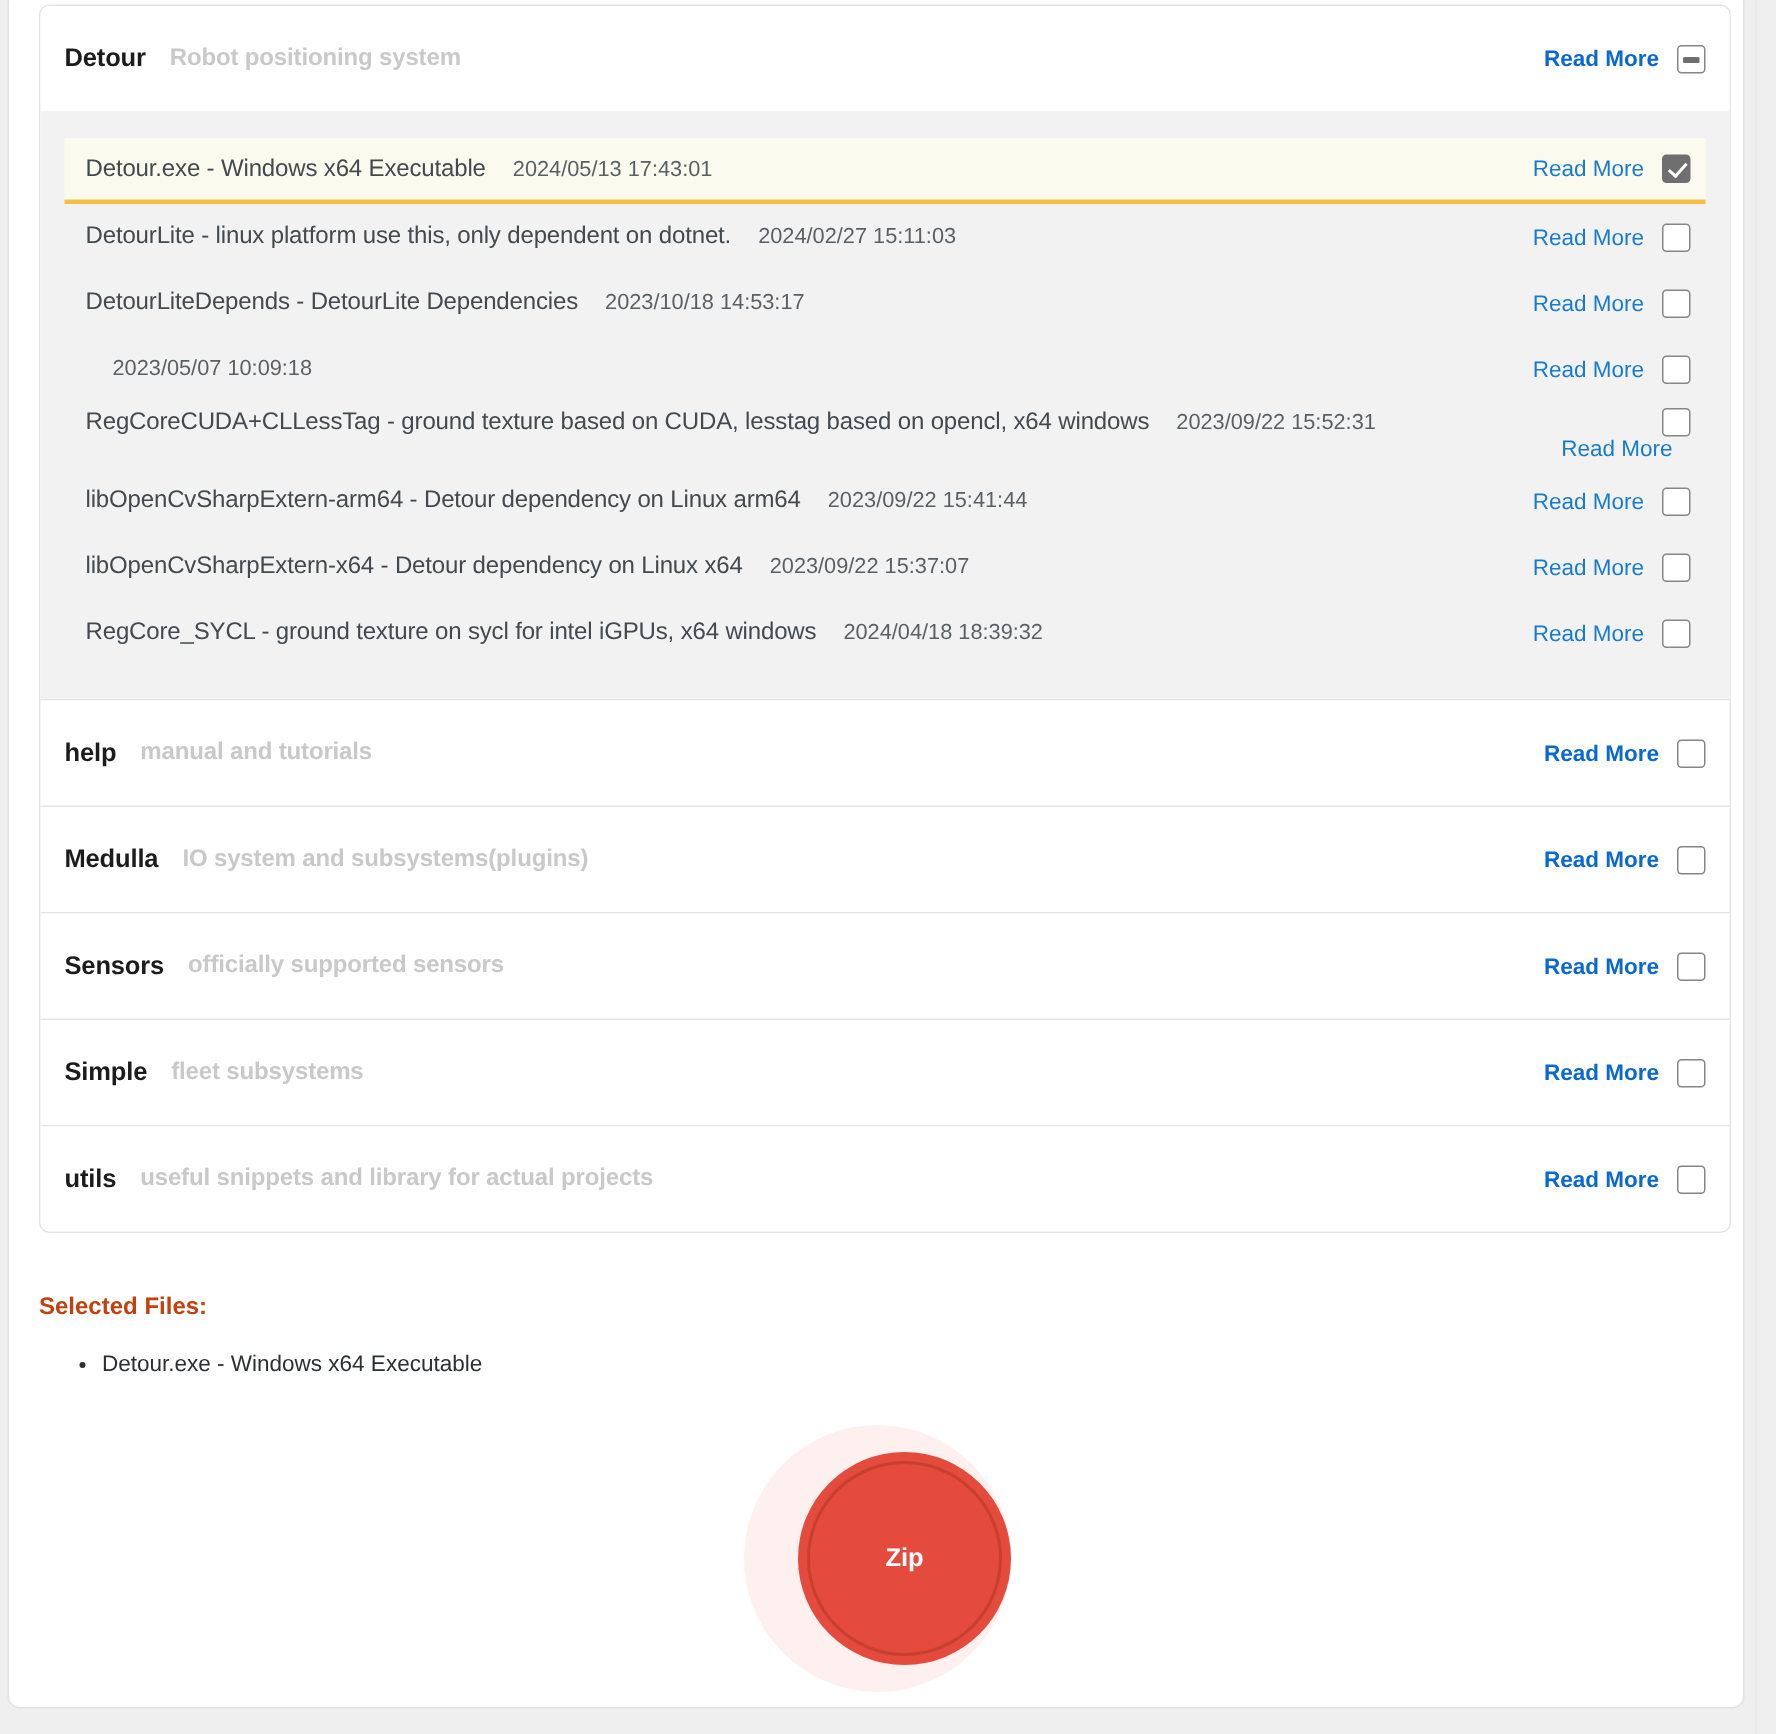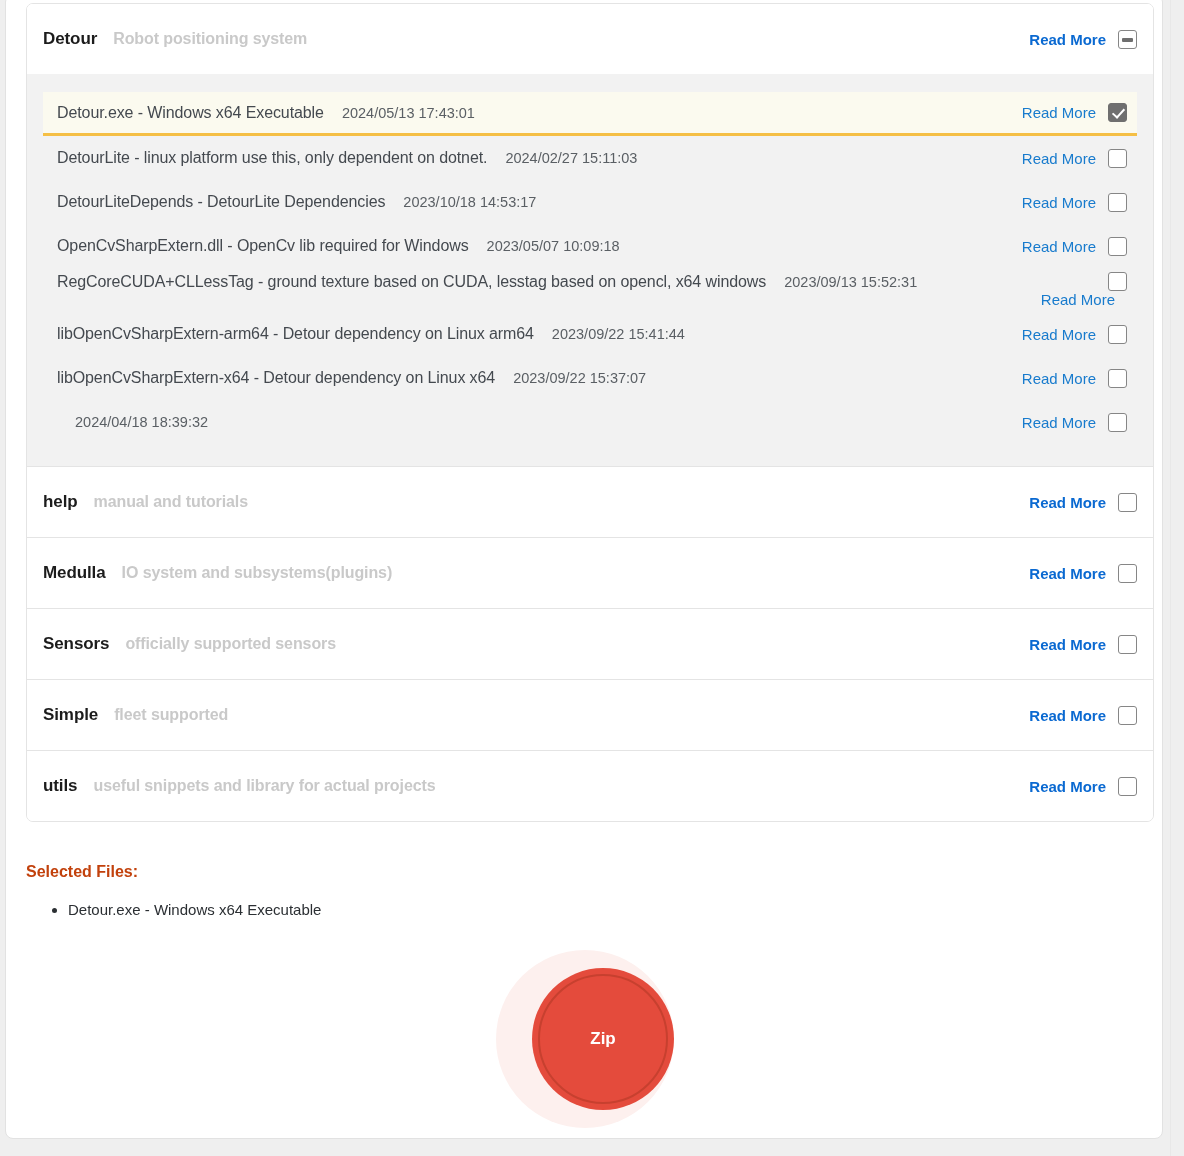--- a/index.html
+++ b/index.html
@@ -263,29 +263,28 @@
               <span class="cbox"></span>
             </div>
             <div class="file-row">
               <span class="file-name">DetourLiteDepends - DetourLite Dependencies</span>
               <span class="file-date">2023/10/18 14:53:17</span>
               <span class="row-spacer"></span>
               <a class="read-more-link">Read More</a>
               <span class="cbox"></span>
             </div>
             <div class="file-row">
-              <span class="file-name">OpenCvSharpExtern.dll - OpenCv lib required for Windows</span>
               <span class="file-date">2023/05/07 10:09:18</span>
               <span class="row-spacer"></span>
               <a class="read-more-link">Read More</a>
               <span class="cbox"></span>
             </div>
             <div class="file-row">
               <span class="file-name">RegCoreCUDA+CLLessTag - ground texture based on CUDA, lesstag based on opencl, x64 windows</span>
-              <span class="file-date">2023/09/13 15:52:31</span>
+              <span class="file-date">2023/09/22 15:52:31</span>
               <span class="row-spacer"></span>
               <span class="cbox"></span>
               <span style="flex-basis: 100%; height: 0px;"></span>
               <span class="row-spacer"></span>
               <a class="read-more-link" style="margin-right: 12px;">Read More</a>
             </div>
             <div class="file-row">
               <span class="file-name">libOpenCvSharpExtern-arm64 - Detour dependency on Linux arm64</span>
               <span class="file-date">2023/09/22 15:41:44</span>
               <span class="row-spacer"></span>
@@ -293,20 +292,21 @@
               <span class="cbox"></span>
             </div>
             <div class="file-row">
               <span class="file-name">libOpenCvSharpExtern-x64 - Detour dependency on Linux x64</span>
               <span class="file-date">2023/09/22 15:37:07</span>
               <span class="row-spacer"></span>
               <a class="read-more-link">Read More</a>
               <span class="cbox"></span>
             </div>
             <div class="file-row">
+              <span class="file-name">RegCore_SYCL - ground texture on sycl for intel iGPUs, x64 windows</span>
               <span class="file-date">2024/04/18 18:39:32</span>
               <span class="row-spacer"></span>
               <a class="read-more-link">Read More</a>
               <span class="cbox"></span>
             </div>
           </div>
         </div>
       </div>
       <div class="acc-section">
         <div class="acc-header">
@@ -331,21 +331,21 @@
           <span class="acc-title">Sensors</span>
           <span class="acc-sub">officially supported sensors</span>
           <span class="acc-spacer"></span>
           <a class="read-more-strong">Read More</a>
           <span class="cbox"></span>
         </div>
       </div>
       <div class="acc-section">
         <div class="acc-header">
           <span class="acc-title">Simple</span>
-          <span class="acc-sub">fleet supported</span>
+          <span class="acc-sub">fleet subsystems</span>
           <span class="acc-spacer"></span>
           <a class="read-more-strong">Read More</a>
           <span class="cbox"></span>
         </div>
       </div>
       <div class="acc-section">
         <div class="acc-header">
           <span class="acc-title">utils</span>
           <span class="acc-sub">useful snippets and library for actual projects</span>
           <span class="acc-spacer"></span>

